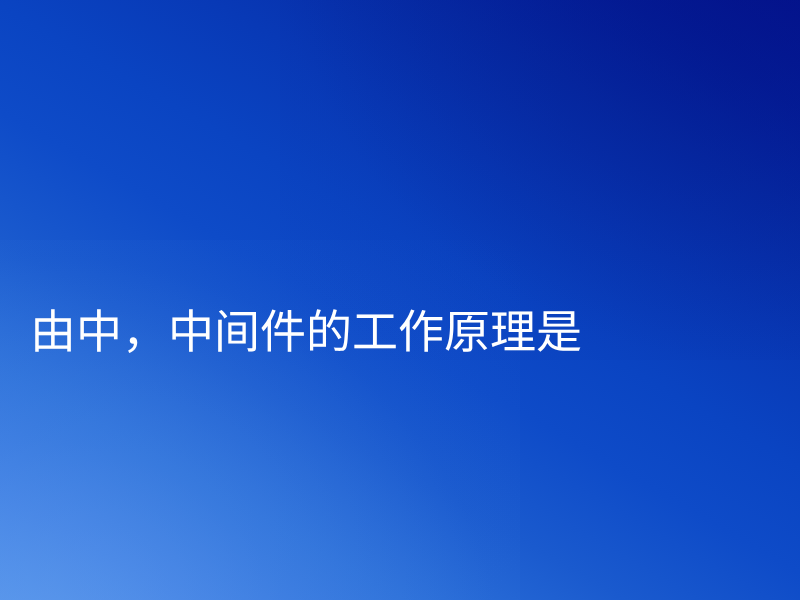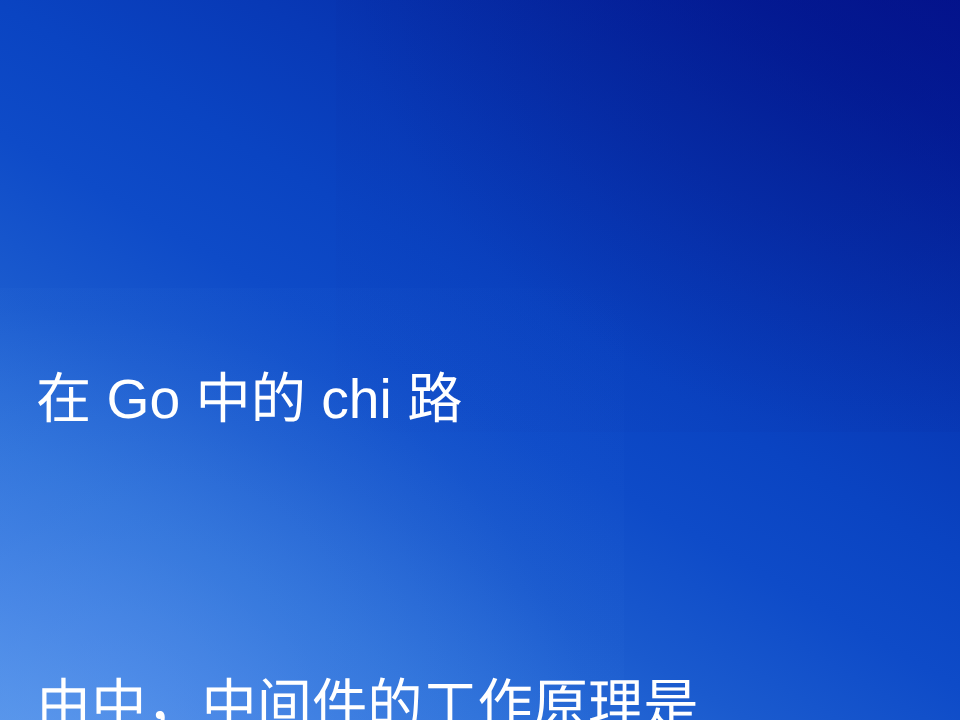--- a/index.html
+++ b/index.html
@@ -94,20 +94,19 @@
     height: 85px;
     color: #ffffff;
   }
 </style>
 </head>
 <body>
 
 <div id="question-card">
 
   <div id="question-text">
-    <span class="q-line">在 Go 中的 chi 路</span>
     <span class="q-line">由中，中间件的工作原理是</span>
     
     
     
   </div>
 
 </div>
 
 </body></html>

